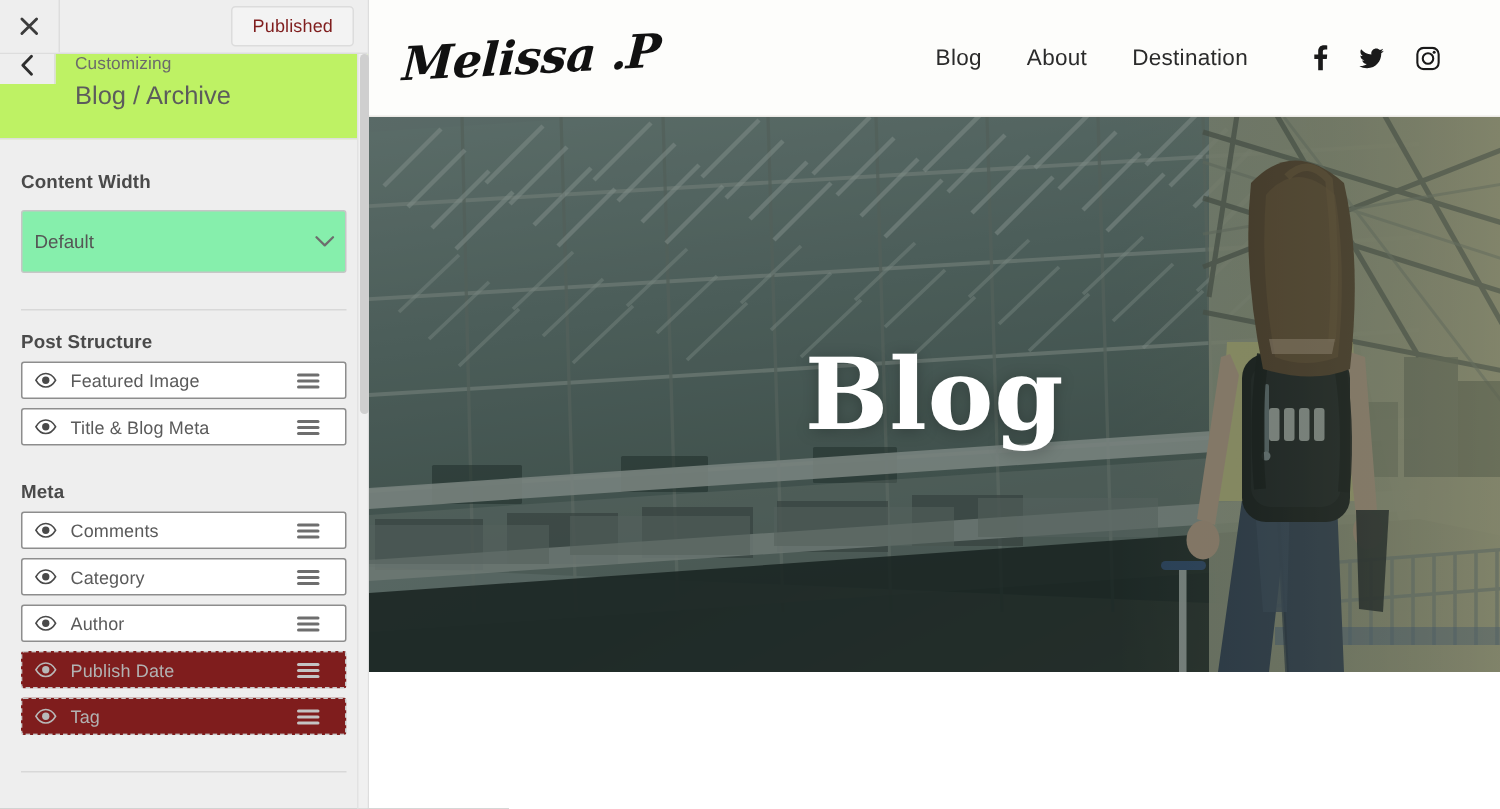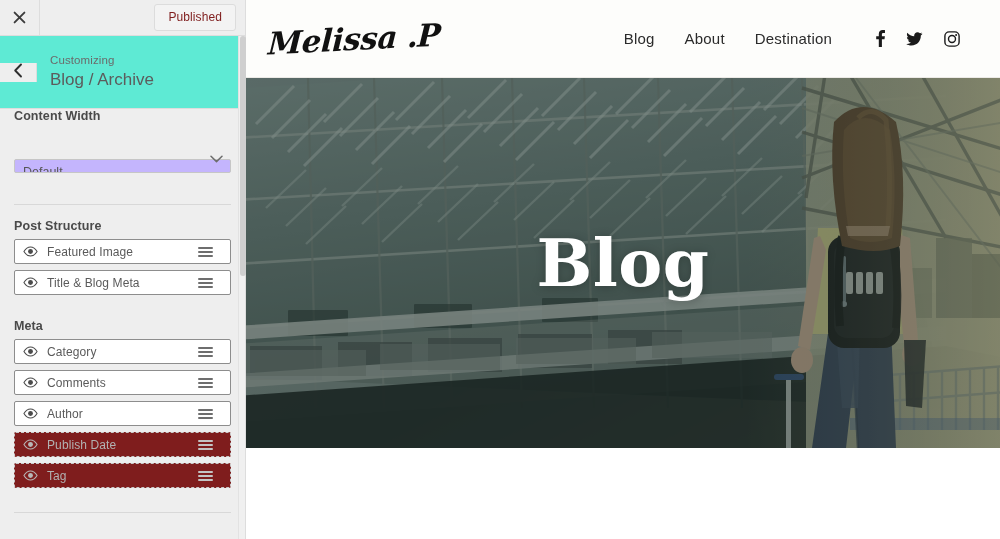--- a/index.html
+++ b/index.html
@@ -55,24 +55,24 @@
     color: #7f1d1d;
     background: #f3f3f3;
     border: 1px solid #dcdcdc;
     border-radius: 3px;
     letter-spacing: .1px;
     cursor: default;
     line-height: 1.2;
   }
 
   .cz-header {
-    height: 73px;
-    display: flex;
-    align-items: center;
-    background: #5eead4;
+    height: 57px;
+    display: flex;
+    align-items: flex-start;
+    background: #bef264;
     border-bottom: 1px solid #dddddd;
   }
   .cz-back {
     width: 37px;
     display: flex;
     align-items: center;
     justify-content: center;
     background: #eeeeee;
     border-right: 1px solid #dddddd;
     cursor: pointer;
@@ -105,47 +105,46 @@
     padding: 0 14px;
     background: #eeeeee;
   }
 
   .cz-section-label {
     font-size: 12.5px;
     color: #4a4a4a;
     font-weight: 600;
     letter-spacing: .1px;
   }
-  .cz-section-first { }
+  .cz-section-first { padding-top: 21px; }
 
   .cz-divider {
     height: 1px;
     background: #d8d8d8;
     margin: 0;
   }
 
   .cz-select-wrap {
     position: relative;
     margin-top: 12px;
   }
   .cz-select {
     width: 100%;
-    height: 14px;
-    background: #c4b5fd;
+    height: 42px;
+    background: #86efac;
     border: 1px solid #c6c6c6;
     border-radius: 2px;
     font-size: 12.5px;
     color: #555555;
     padding: 0 26px 0 8px;
     font-family: "Liberation Sans", sans-serif;
     appearance: none;
     -webkit-appearance: none;
     cursor: pointer;
     line-height: 25px;
-    margin-top: 24px;
   }
   .cz-select-arrow {
     position: absolute;
     right: 8px;
     top: 50%;
     transform: translateY(-50%);
     pointer-events: none;
   }
 
   .cz-spacer-24 { height: 24px; }
@@ -418,36 +417,36 @@
       <div>
         <div class="cz-section-label">Meta</div>
 
         <div class="cz-item">
           <span class="cz-item-eye">
             <svg width="15" height="11" viewBox="0 0 16 11">
               <path d="M1 5.5 C3.4 1.4 6 0.7 8 0.7 C10 0.7 12.6 1.4 15 5.5 C12.6 9.6 10 10.3 8 10.3 C6 10.3 3.4 9.6 1 5.5 Z" fill="none" stroke="#4a4a4a" stroke-width="1.1"></path>
               <circle cx="8" cy="5.5" r="2.6" fill="#4a4a4a"></circle>
             </svg>
           </span>
-          <span class="cz-item-label">Category</span>
+          <span class="cz-item-label">Comments</span>
           <span class="cz-item-handle">
             <i></i>
             <i></i>
             <i></i>
           </span>
         </div>
 
         <div class="cz-item">
           <span class="cz-item-eye">
             <svg width="15" height="11" viewBox="0 0 16 11">
               <path d="M1 5.5 C3.4 1.4 6 0.7 8 0.7 C10 0.7 12.6 1.4 15 5.5 C12.6 9.6 10 10.3 8 10.3 C6 10.3 3.4 9.6 1 5.5 Z" fill="none" stroke="#4a4a4a" stroke-width="1.1"></path>
               <circle cx="8" cy="5.5" r="2.6" fill="#4a4a4a"></circle>
             </svg>
           </span>
-          <span class="cz-item-label">Comments</span>
+          <span class="cz-item-label">Category</span>
           <span class="cz-item-handle">
             <i></i>
             <i></i>
             <i></i>
           </span>
         </div>
 
         <div class="cz-item">
           <span class="cz-item-eye">
             <svg width="15" height="11" viewBox="0 0 16 11">

